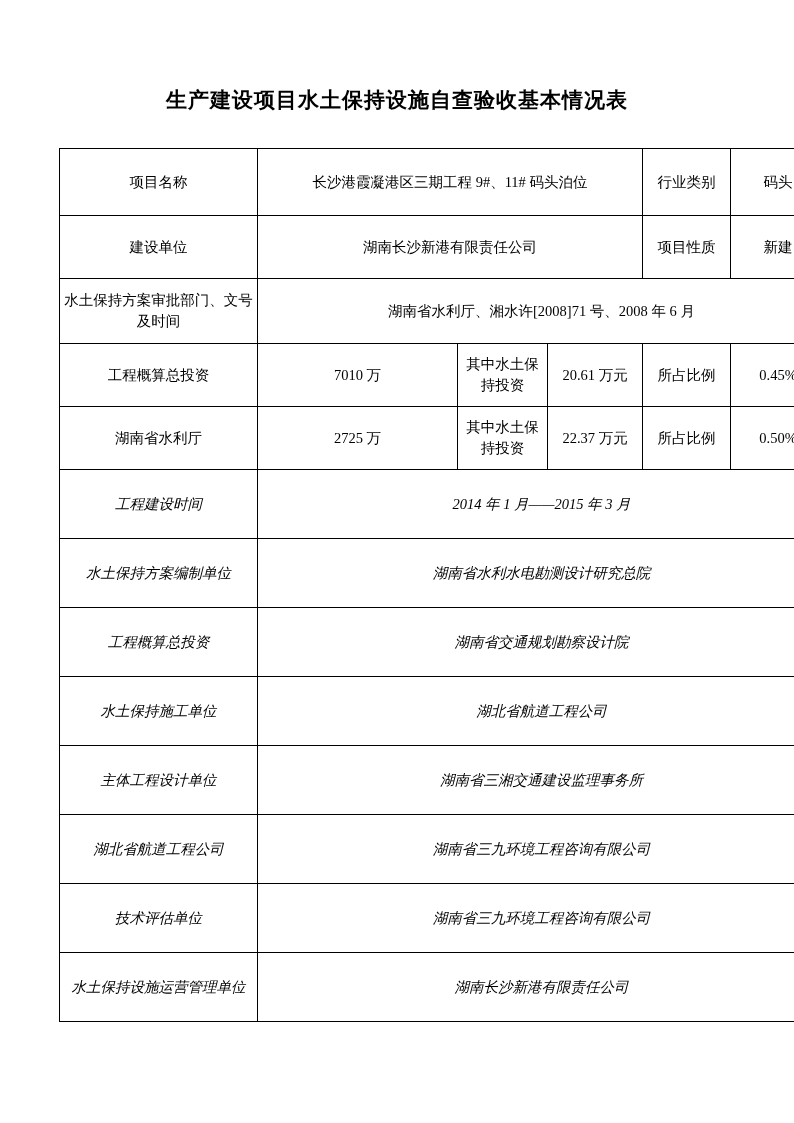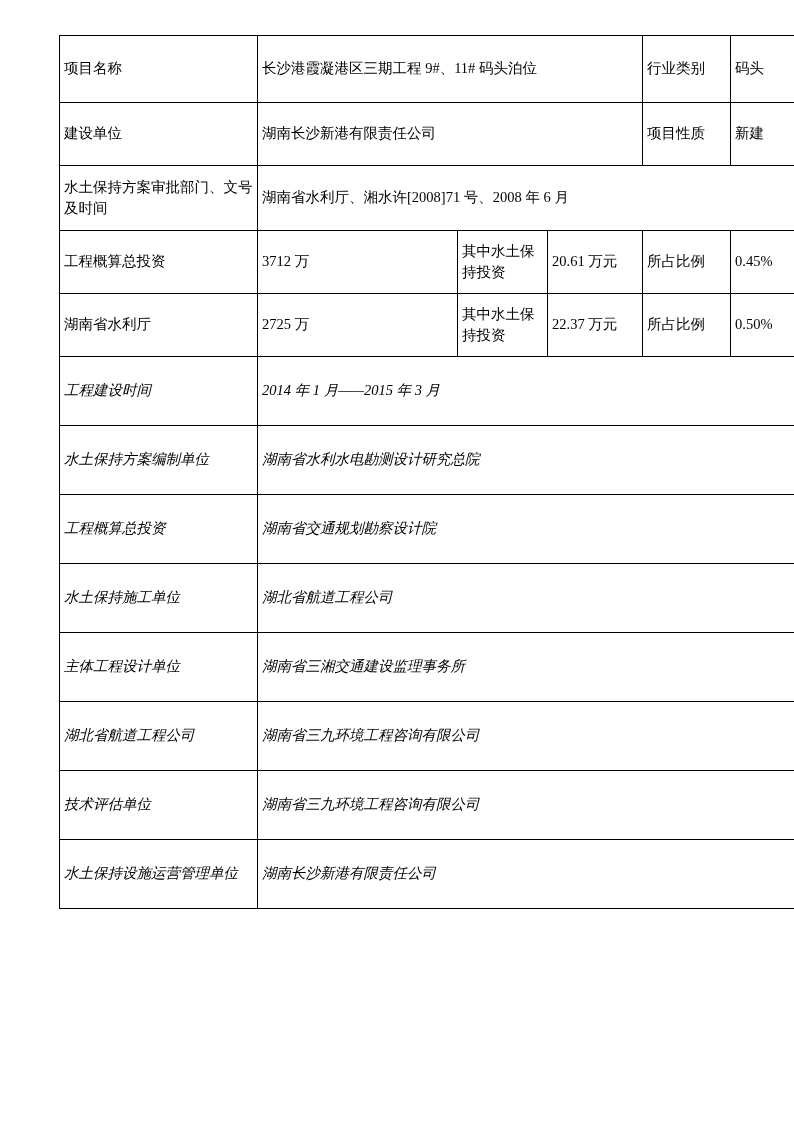--- a/index.html
+++ b/index.html
@@ -38,20 +38,21 @@
   table.main {
     border-collapse: collapse;
     width: 100%;
     table-layout: fixed;
   }
   table.main td {
     border: 1px solid #000000;
     padding: 4px 4px;
     font-size: 14.5px;
     line-height: 1.45;
+    text-align: center;
     vertical-align: middle;
     word-break: break-all;
   }
   .h-row-1 td { height: 58px; }
   .h-row-2 td { height: 54px; }
   .h-row-3 td { height: 56px; }
   .h-row-money td { height: 54px; }
   .h-row-plain td { height: 60px; font-style: italic; }
   .label-cell {
     font-size: 14.5px;
@@ -69,20 +70,21 @@
   .cw-lbl2  { width: 90px; }
   .cw-val2  { width: 95px; }
   .cw-lbl3  { width: 88px; }
   .cw-val3  { width: 95px; }
 </style>
 </head>
 <body>
 
 <div class="page">
 
+  <h1 class="doc-title">生产建设项目水土保持设施自查验收基本情况表</h1>
 
   <div class="table-wrap">
     <table class="main">
       <colgroup>
         <col class="cw-label">
         <col class="cw-val1">
         <col class="cw-lbl2">
         <col class="cw-val2">
         <col class="cw-lbl3">
         <col class="cw-val3">
@@ -103,21 +105,21 @@
           <td>新建</td>
         </tr>
 
         <tr class="h-row-3">
           <td class="label-cell">水土保持方案审批部门、文号及时间</td>
           <td colspan="5">湖南省水利厅、湘水许[2008]71 号、2008 年 6 月</td>
         </tr>
 
         <tr class="h-row-money">
           <td class="label-cell">工程概算总投资</td>
-          <td>3712 万</td>
+          <td>7010 万</td>
           <td class="small-label">其中水土保持投资</td>
           <td>20.61 万元</td>
           <td class="label-cell">所占比例</td>
           <td>0.45%</td>
         </tr>
 
         <tr class="h-row-money">
           <td class="label-cell">湖南省水利厅</td>
           <td>2725 万</td>
           <td class="small-label">其中水土保持投资</td>

